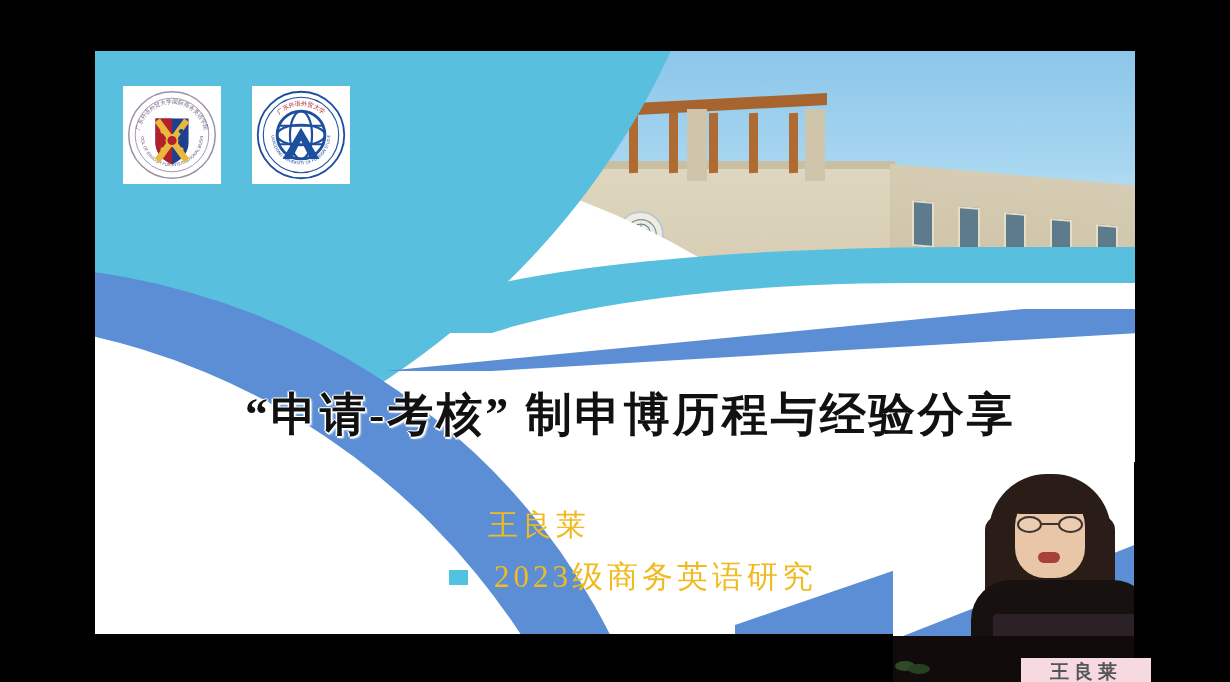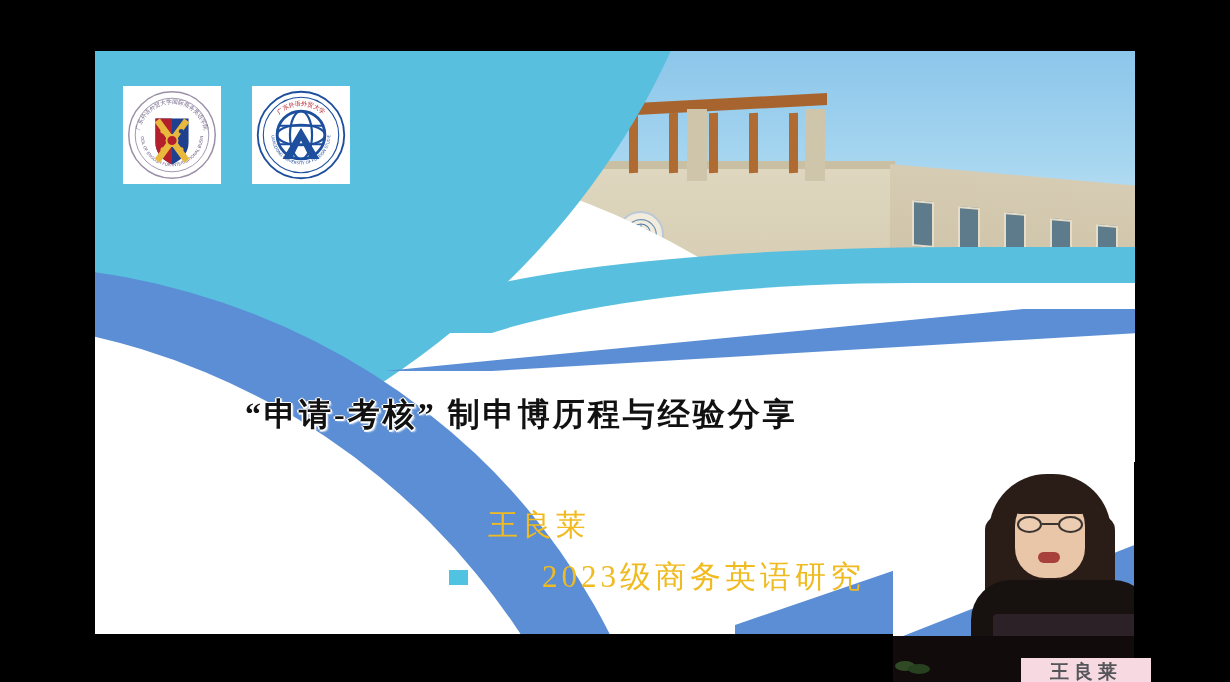--- a/index.html
+++ b/index.html
@@ -221,24 +221,24 @@
     background: #ffffff;
     display: flex; align-items: center; justify-content: center;
   }
   #logo-gdufs-sis { left: 28px; top: 35px; width: 98px; height: 98px; }
   #logo-gdufs    { left: 157px; top: 35px; width: 98px; height: 98px; }
   .logo-card svg { width: 92px; height: 92px; }
 
   
   #slide-title {
     position: absolute;
-    left: 150px; top: 342px;
+    left: 150px; top: 333px;
     width: 890px;
     font-family: "Liberation Serif", serif;
-    font-size: 32px;
+    font-size: 46px;
     font-weight: bold;
     color: #111111;
     letter-spacing: 3px;
     white-space: nowrap;
     text-shadow:
        1.5px 0 0 #fff, -1.5px 0 0 #fff, 0 1.5px 0 #fff, 0 -1.5px 0 #fff,
        2px 2px 2px rgba(255,255,255,.95);
   }
 
   
@@ -257,21 +257,21 @@
     flex: 0 0 auto;
     margin-right: 26px;
   }
   .sub-text {
     font-family: "Liberation Serif", serif;
     font-size: 30px;
     color: #f0bb21;
     letter-spacing: 4px;
     white-space: nowrap;
   }
-  .sub-row.r2 { margin-left: 6px; gap: 48px; }
+  .sub-row.r2 { margin-left: 6px; }
   .sub-row.r2 .sub-text { font-size: 31px; }
 
   
   #presenter-overlay {
     position: absolute;
     left: 893px; top: 462px;
     width: 337px; height: 220px;
     overflow: hidden;
   }
   .pres-bg {

